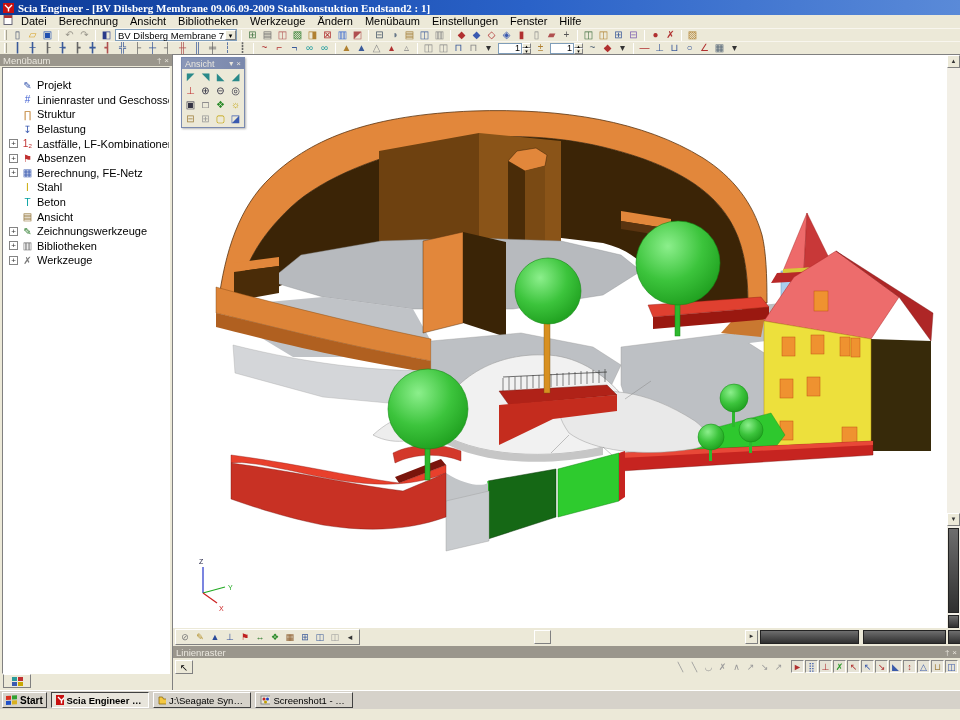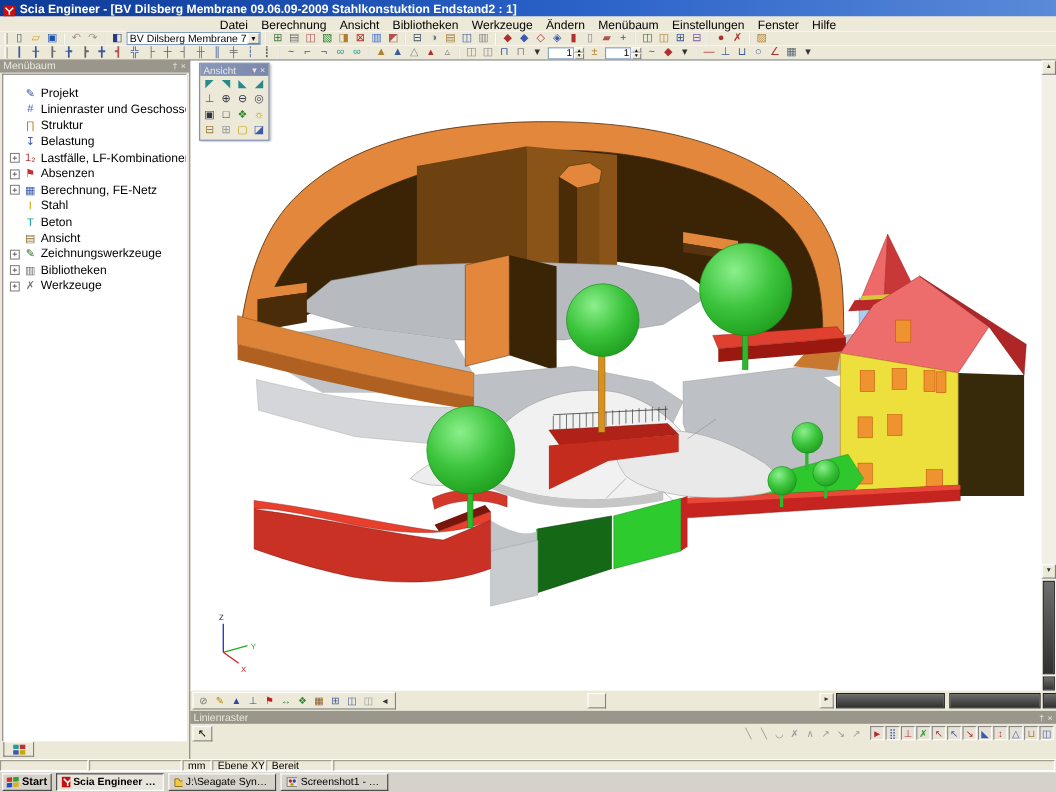--- a/index.html
+++ b/index.html
@@ -1,24 +1,24 @@
 <!DOCTYPE html>
 <html><head>
 <meta charset="utf-8">
 <style>
   html,body{margin:0;padding:0;background:#555;}
   *{box-sizing:border-box;}
   .screen{width:960px;height:720px;position:relative;overflow:hidden;background:#ECE9D8;
     font-family:"Liberation Sans",sans-serif;font-size:11px;color:#000;user-select:none;}
   
   .titlebar{height:15px;background:linear-gradient(90deg,#0D3A97 0%,#2A62C8 55%,#5A8AD8 100%);
-    display:flex;align-items:flex-end;gap:4px;padding:0 3px;}
+    display:flex;align-items:center;gap:4px;padding:0 3px;font-family:Liberation Serif, serif;}
   .titlebar .t{color:#fff;font-weight:bold;font-size:11px;white-space:nowrap;}
   
-  .menubar{height:13px;display:flex;align-items:center;gap:2px;padding:0 19px;background:#ECE9D8;flex-direction:column;}
+  .menubar{height:13px;display:flex;gap:2px;padding:0 3px;background:#ECE9D8;}
   .menu-item{padding:0 6px;font-size:11px;line-height:13px;}
   
   .tbrow{height:13px;display:flex;align-items:center;background:#ECE9D8;padding-left:3px;border-top:1px solid #F8F6EE;}
   .grip{width:3px;height:10px;border-left:1px solid #fff;border-right:1px solid #A8A494;margin:0 3px 0 1px;}
   .grp{display:flex;align-items:center;}
   .sep{width:1px;height:11px;background:#B2AE9E;border-right:1px solid #fff;margin:0 3px;}
   .tbi{width:15px;height:12px;line-height:12px;text-align:center;font-size:10px;display:inline-block;overflow:hidden;}
   .combo{height:12px;width:122px;background:#fff;border:1px solid #7F9DB9;display:flex;align-items:center;margin:0 1px;}
   .combo .cv{flex:1;font-size:9.5px;padding-left:2px;white-space:nowrap;overflow:hidden;}
   .combo .cb{width:11px;height:10px;background:#ECE9D8;border:1px solid;border-color:#fff #808080 #808080 #fff;
@@ -566,28 +566,20 @@
               <span class="tbi" style="color: rgb(176, 48, 48);">↕</span>
               <span class="tbi" style="color: rgb(58, 90, 170);">△</span>
               <span class="tbi" style="color: rgb(160, 128, 64);">⊔</span>
               <span class="tbi" style="color: rgb(58, 90, 170);">◫</span>
             </span>
         </div>
       </div>
     </div>
   </div>
 
-  <div class="statusbar">
-    <span class="scell" style="width:80px"></span>
-    <span class="scell" style="width:84px"></span>
-    <span class="scell" style="width:26px">mm</span>
-    <span class="scell" style="width:48px">Ebene XY</span>
-    <span class="scell" style="width:60px">Bereit</span>
-    <span class="scell" style="flex:1"></span>
-  </div>
 
   <div class="taskbar">
     <button class="startbtn">
       <svg width="12" height="11">
         <rect x="0" y="1" width="5" height="4" fill="#D83020" transform="skewY(-4)"></rect>
         <rect x="6" y="1" width="5" height="4" fill="#30A030" transform="skewY(-4)"></rect>
         <rect x="0" y="6" width="5" height="4" fill="#2050C8" transform="skewY(-4)"></rect>
         <rect x="6" y="6" width="5" height="4" fill="#D8B020" transform="skewY(-4)"></rect>
       </svg>
       <span>Start</span>

